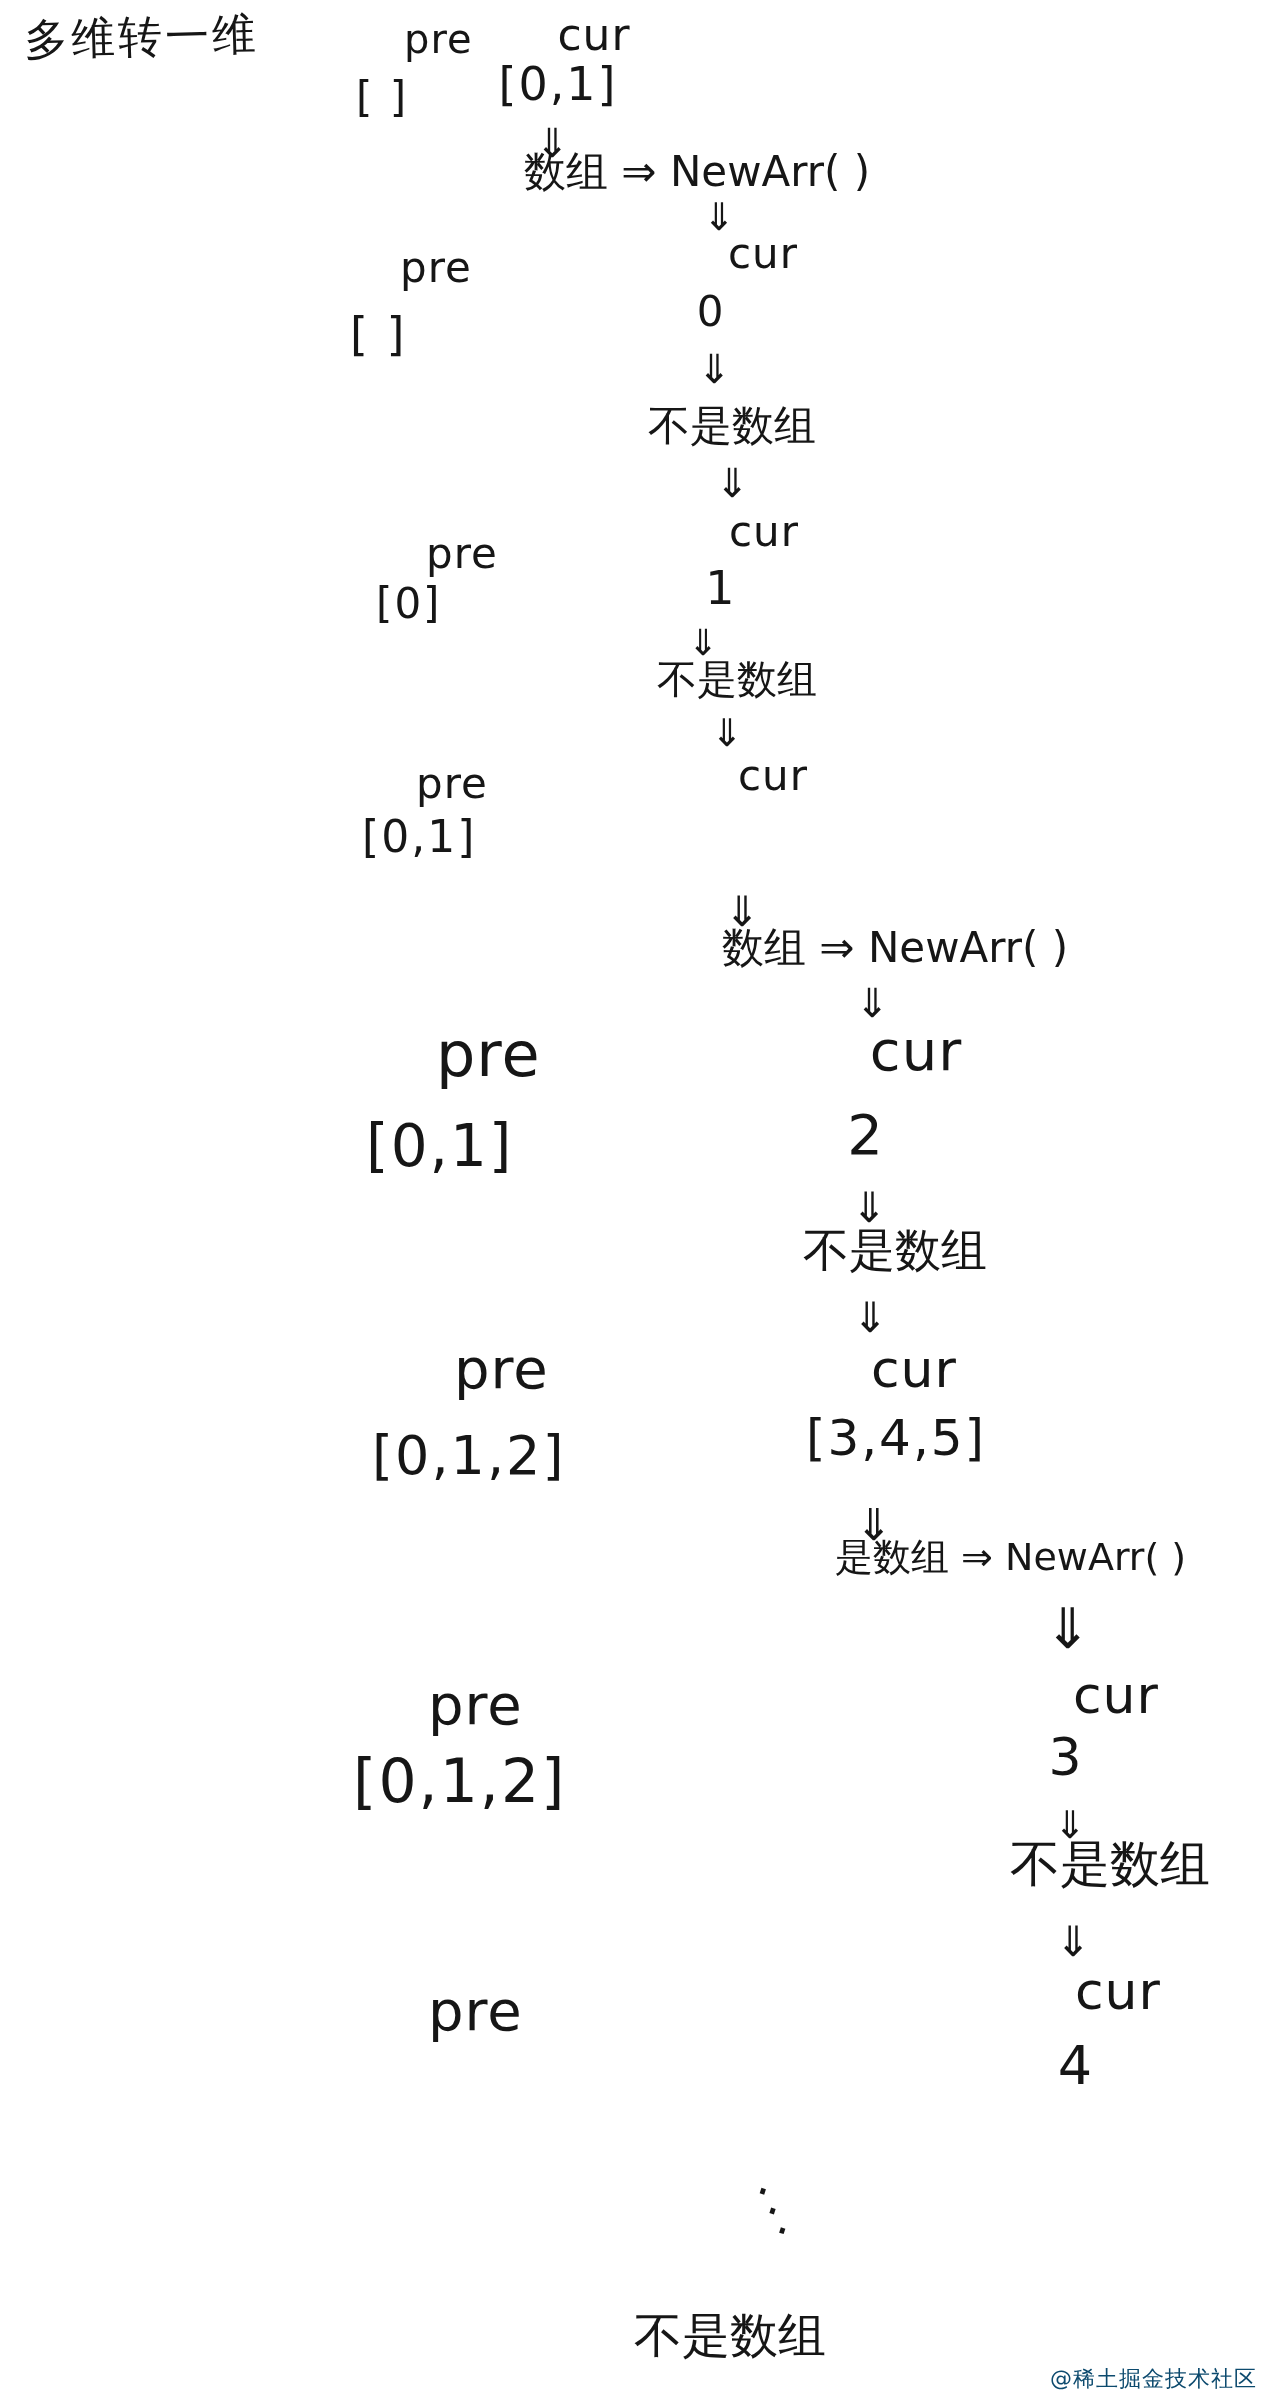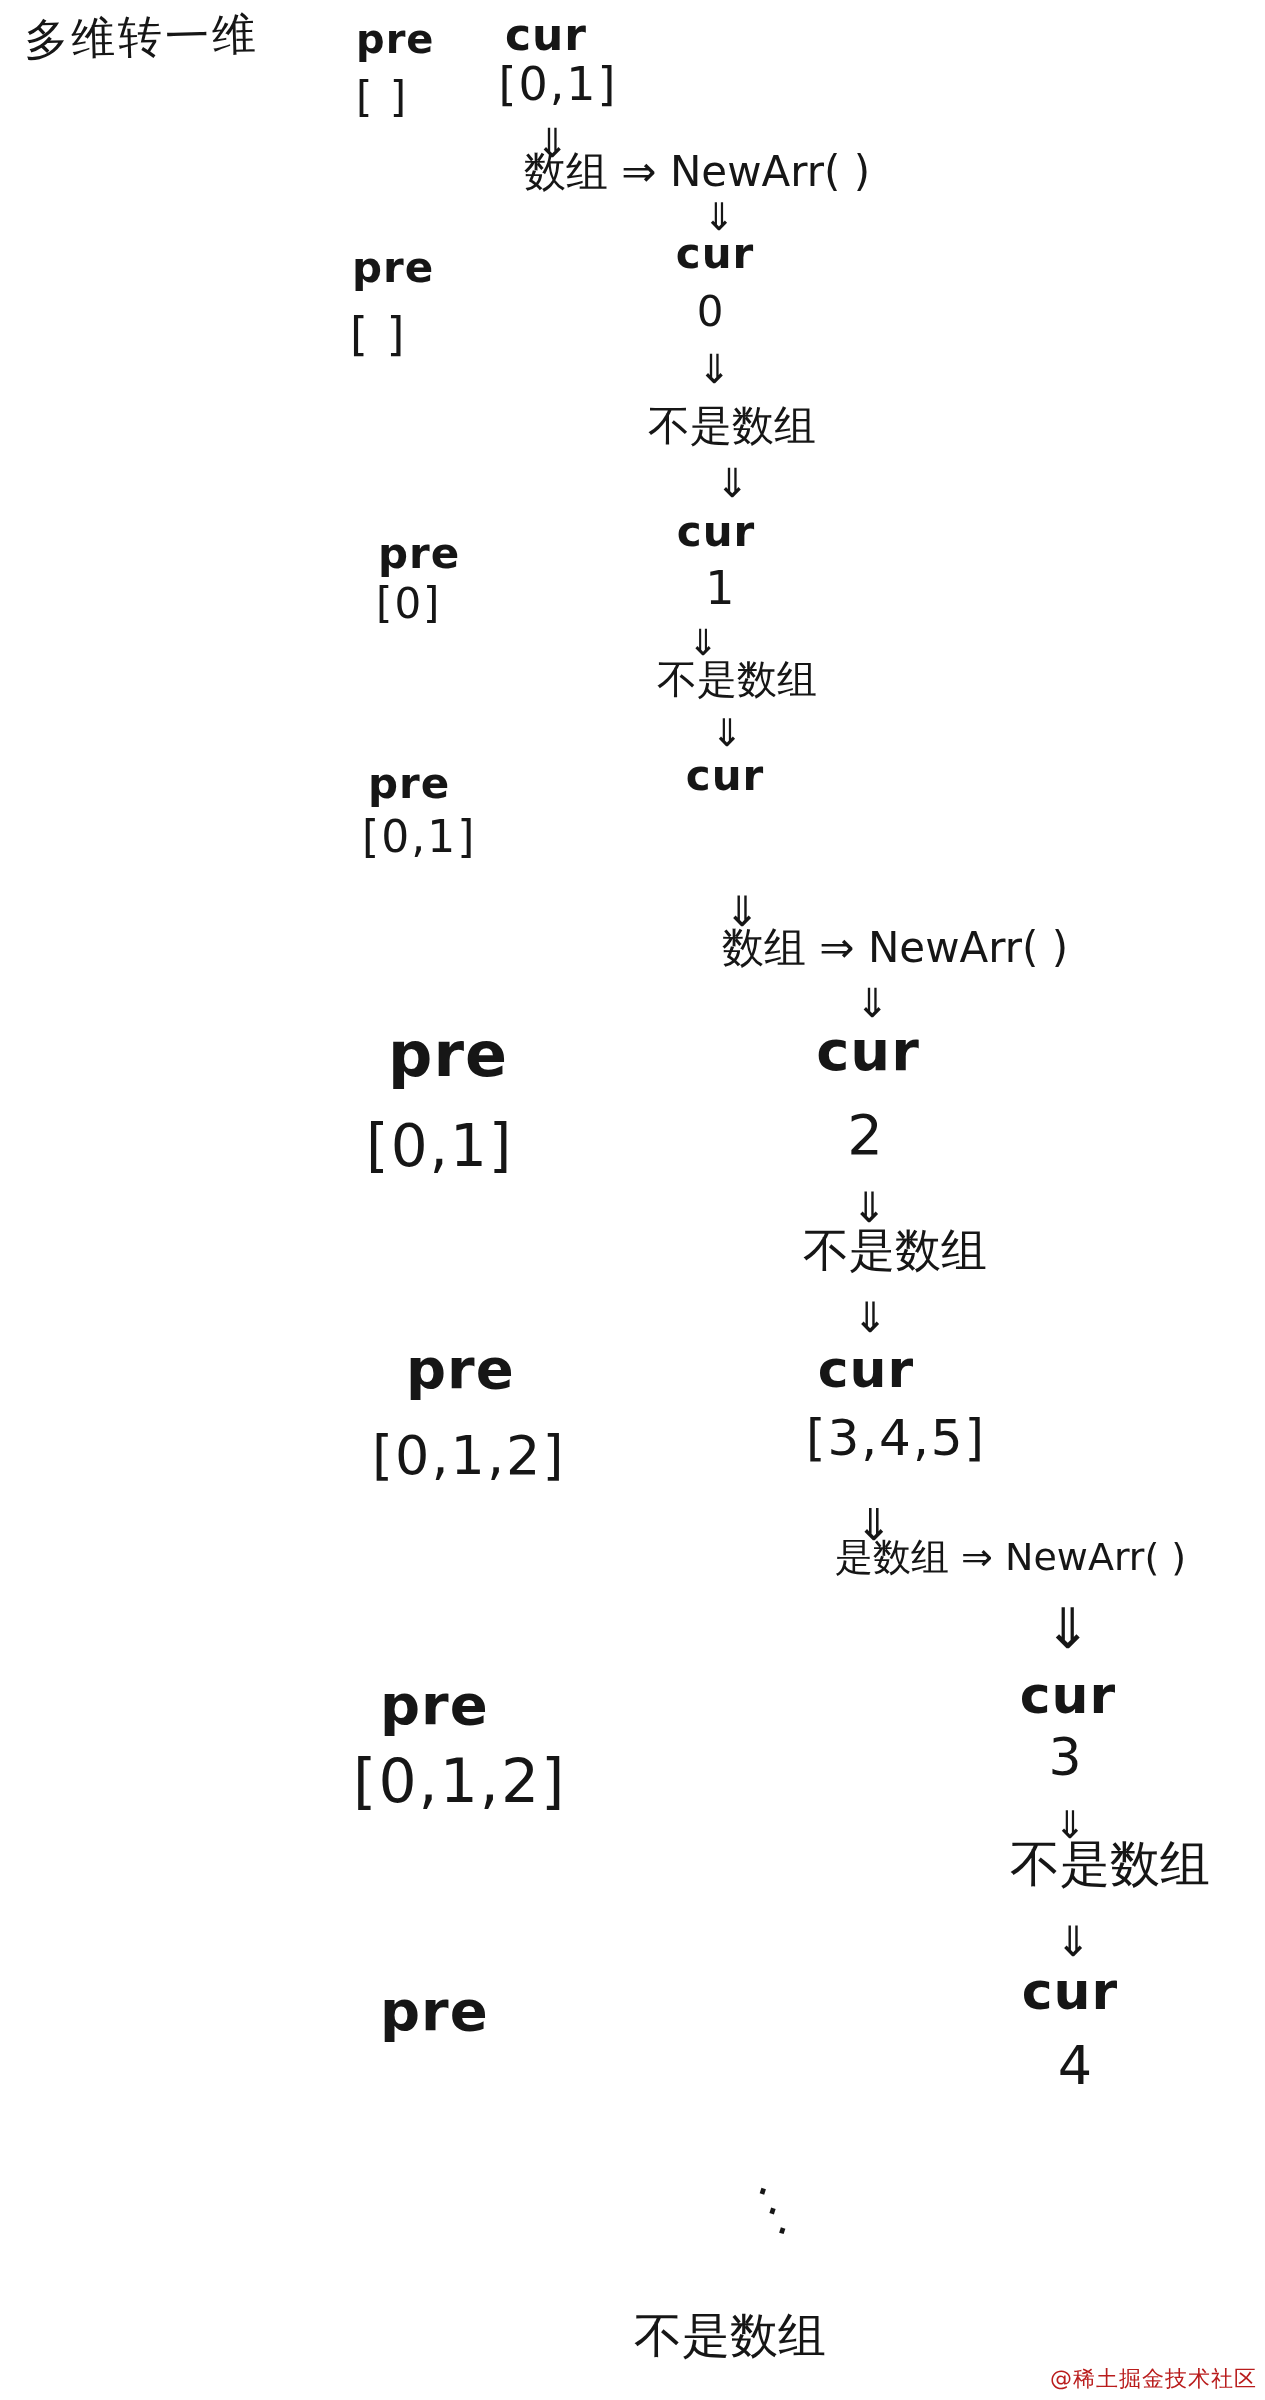--- a/index.html
+++ b/index.html
@@ -22,42 +22,43 @@
     white-space: nowrap;
     color: #161616;
   }
   .cx { transform: translateX(-50%); }
   .title {
     letter-spacing: 3px;
     transform: rotate(-1.5deg);
     font-weight: 500;
   }
   .pre-label, .cur-label {
-    font-weight: 700;
+    font-weight: 400;
     letter-spacing: 1px;
+    margin-left: 48px;
   }
   .pre-value, .cur-value {
     letter-spacing: 2px;
   }
   .arrow {
     font-weight: 400;
   }
   .note {
     letter-spacing: 0px;
   }
   .ellipsis {
     transform: rotate(18deg);
     letter-spacing: 4px;
   }
   .watermark {
     position: absolute;
     right: 8px;
     top: 2364px;
     font-size: 22px;
-    color: #b91c1c;
+    color: #0c4a6e;
     letter-spacing: 1px;
     text-align: right;
   }
 </style>
 </head>
 <body>
 
 <div class="canvas">
 
   <div class="t title" style="left:24px;top:14px;font-size:44px">多维转一维</div>

